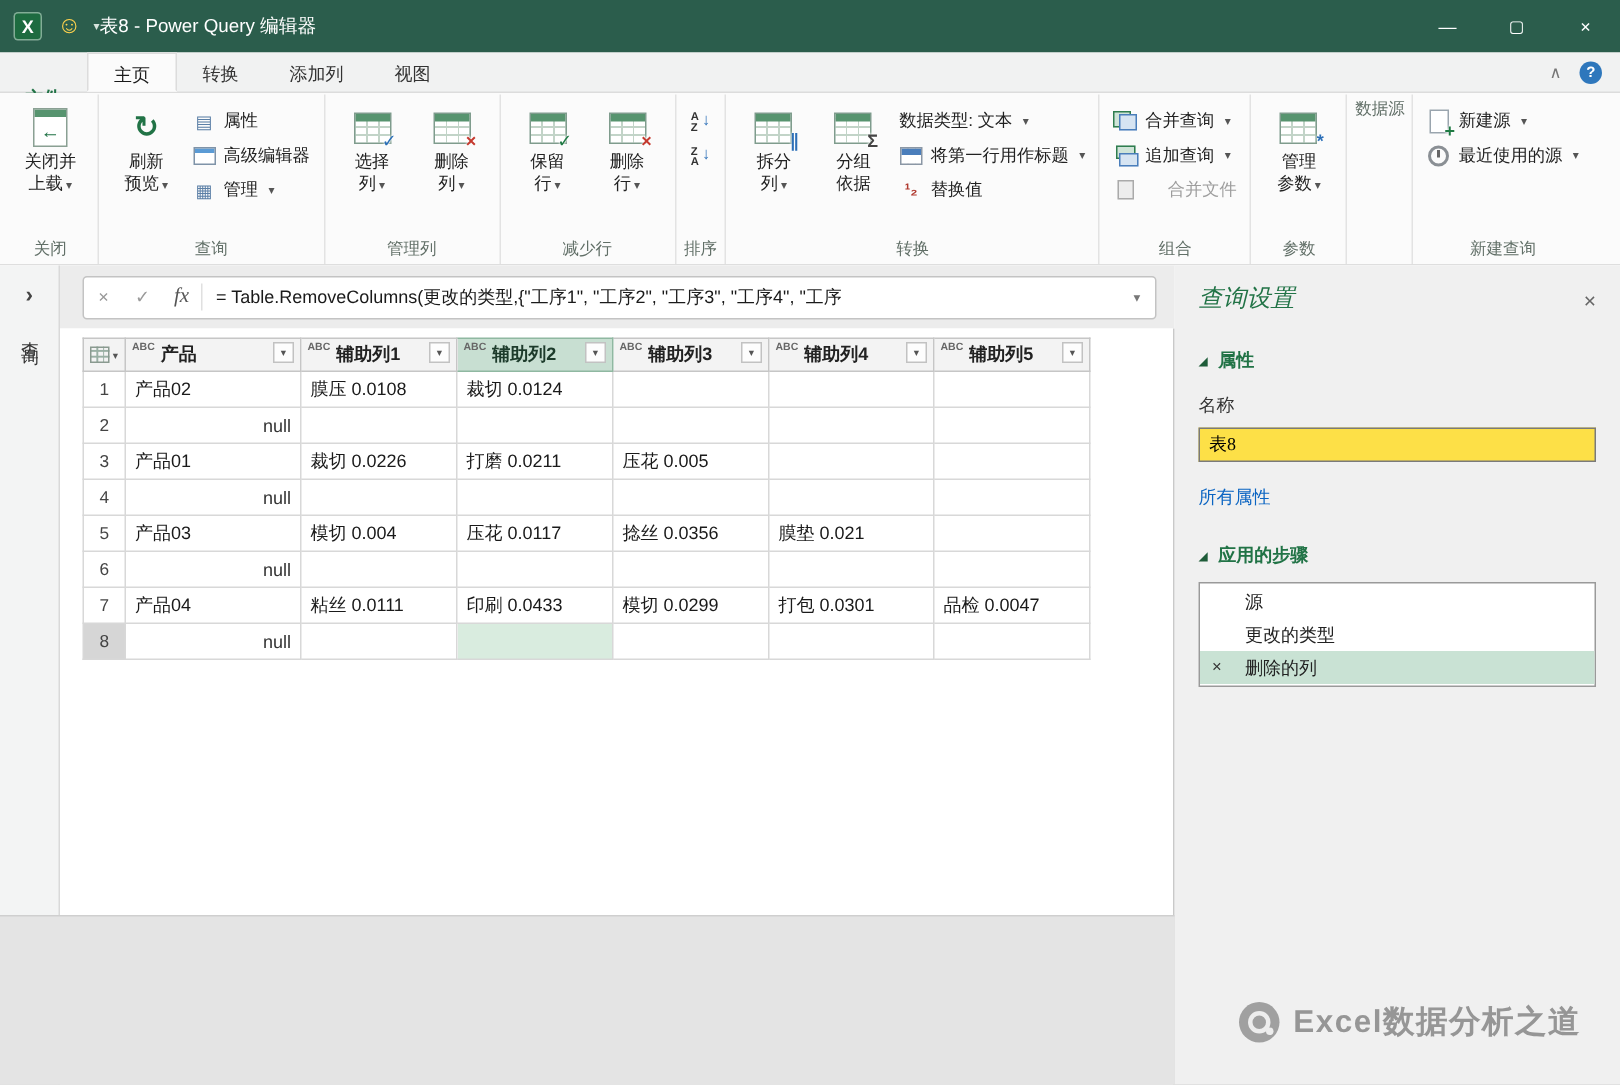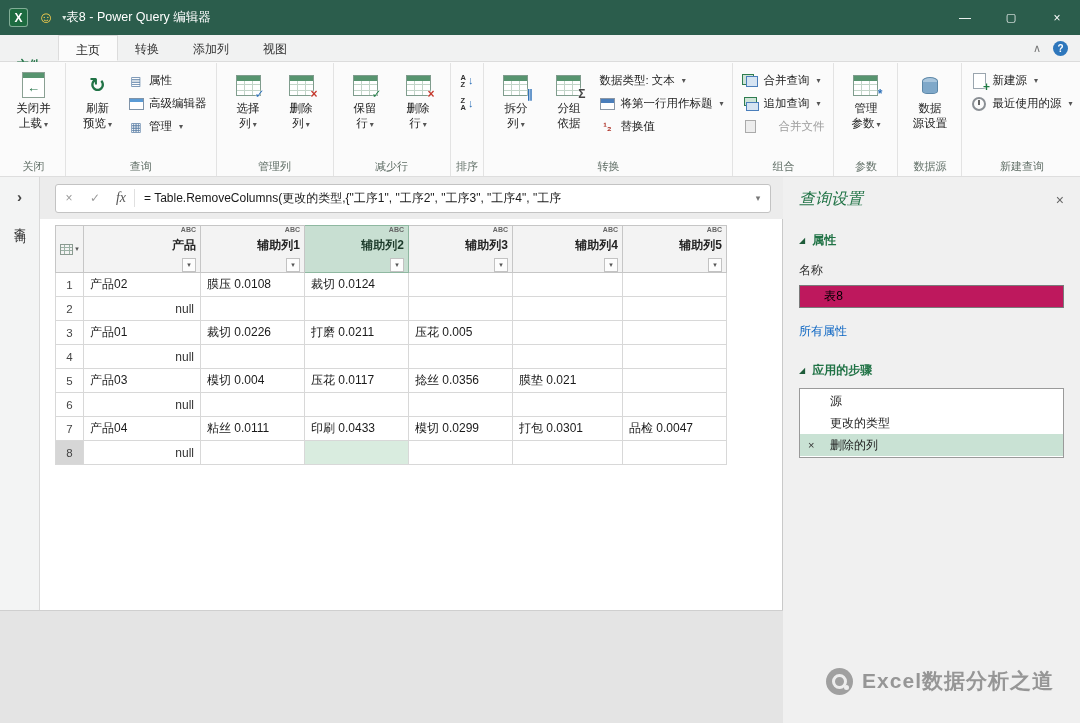--- a/index.html
+++ b/index.html
@@ -97,21 +97,21 @@
   
   .grid-area { flex:1; background:#fff; position:relative; overflow:hidden; border-right:1px solid #c9c9c9; }
   table.grid { border-collapse:collapse; margin:6px 0 0 15px; table-layout:fixed; }
   .grid th, .grid td { border:1px solid #d8d8d8; height:24px; padding:0; overflow:hidden; }
   .grid thead th { background:#f3f3f3; border-color:#c6c6c6; height:22px; }
   .sacell .sa { display:flex; align-items:center; justify-content:center; gap:2px; }
   .minigrid { width:13px; height:11px; border:1px solid #8a9a90;
     background:repeating-linear-gradient(90deg,transparent 0 3.3px,#9ab0a4 3.3px 4.3px),
                repeating-linear-gradient(0deg,transparent 0 2.7px,#9ab0a4 2.7px 3.7px); }
   .sadd { font-size:7px; color:#555; }
-  .hc { display:flex; align-items:flex-end; gap:4px; padding:0 4px;flex-direction:column; }
+  .hc { display:flex; align-items:flex-start; gap:4px; padding:0 4px; }
   .badge { font-size:7px; color:#666; font-weight:bold; letter-spacing:0; }
   .hname { font-size:12px; color:#222; font-weight:bold; white-space:nowrap; }
   .fltr { margin-left:auto; width:14px; height:14px; border:1px solid #c2c2c2; background:#fdfdfd;
           display:flex; align-items:center; justify-content:center; font-size:7px; color:#555; flex:0 0 auto; }
   th.selhdr { background:#c8dfd2 !important; border-color:#8fb8a1 !important; }
   th.selhdr .hname { color:#1d3b2b; }
   td.rownum { text-align:center; color:#444; font-size:11.5px; background:#fff; }
   td.rownum.rnsel { background:#d6d6d6; }
   td.cell { padding:0 6px; font-size:12px; color:#1a1a1a; white-space:nowrap; }
   td.cell.nullcell { text-align:right; color:#333; }
@@ -119,21 +119,21 @@
   .bottom-band { position:absolute; left:0; bottom:0; width:calc(100% - 297px); height:113px; background:#e4e4e4; border-top:1px solid #cfcfcf; }
 
   
   .settings { width:297px; background:#f0f0f0; padding:12px 16px; display:flex; flex-direction:column; flex:0 0 auto; }
   .qs-top { display:flex; align-items:center; justify-content:space-between; }
   .qs-title { color:#217346; font-size:16px; font-weight:500;font-style:italic; }
   .qs-close { color:#666; font-size:14px; }
   .sec-h { display:flex; align-items:center; gap:7px; color:#217346; font-weight:bold; font-size:12px; margin-top:22px; }
   .tri { font-size:8px; color:#1e5c39; }
   .name-label { margin-top:13px; color:#333; font-size:12px; }
-  input.name { margin-top:6px; height:23px; border:1px solid #7a7a7a; padding:0 24px; font-size:12px; width:100%; background:#be185d; font-family:Liberation Mono, monospace; }
+  input.name { margin-top:6px; height:23px; border:1px solid #7a7a7a; padding:0 6px; font-size:12px; width:100%; background:#fde047; font-family:Liberation Serif, serif; }
   .allprops { margin-top:15px; color:#0a64c2; font-size:12px; }
   .steps-box { margin-top:9px; background:#fff; border:1px solid #9a9a9a; padding:1px 0; }
   .step { height:22px; display:flex; align-items:center; padding-left:30px; font-size:12px; color:#222; position:relative; }
   .step.selected { background:#c9e2d4; }
   .step-x { position:absolute; left:8px; font-size:11px; color:#333; }
 
   
   .watermark { position:absolute; right:26px; bottom:28px; display:flex; align-items:center; gap:9px; z-index:6; opacity:.92; }
   .wm-logo { width:27px; height:27px; border-radius:50%; background:#9a9a9a; position:relative; }
   .wm-logo::before { content:""; position:absolute; left:6px; top:6px; width:9px; height:9px; border-radius:50%; border:3px solid #ededed; }
@@ -379,29 +379,20 @@
               </span>
             </span>
           <span class="bl">管理</span>
           <span class="bl"><span>参数</span><span class="dd">▾</span></span>
         </div>
       </div>
       <div class="rgroup-label">参数</div>
     </div>
 
     <div class="rgroup">
-      <div class="rgroup-content">
-        <div class="bigbtn">
-          <span class="bico">
-              <span class="cylico"></span>
-            </span>
-          <span class="bl">数据</span>
-          <span class="bl">源设置</span>
-        </div>
-      </div>
       <div class="rgroup-label">数据源</div>
     </div>
 
     <div class="rgroup" style="border-right:none">
       <div class="rgroup-content">
         <div class="vstack">
           <div class="smallbtn">
             <span class="sico">
                 <span class="sheetico">
                   <span class="ov green">+</span>

